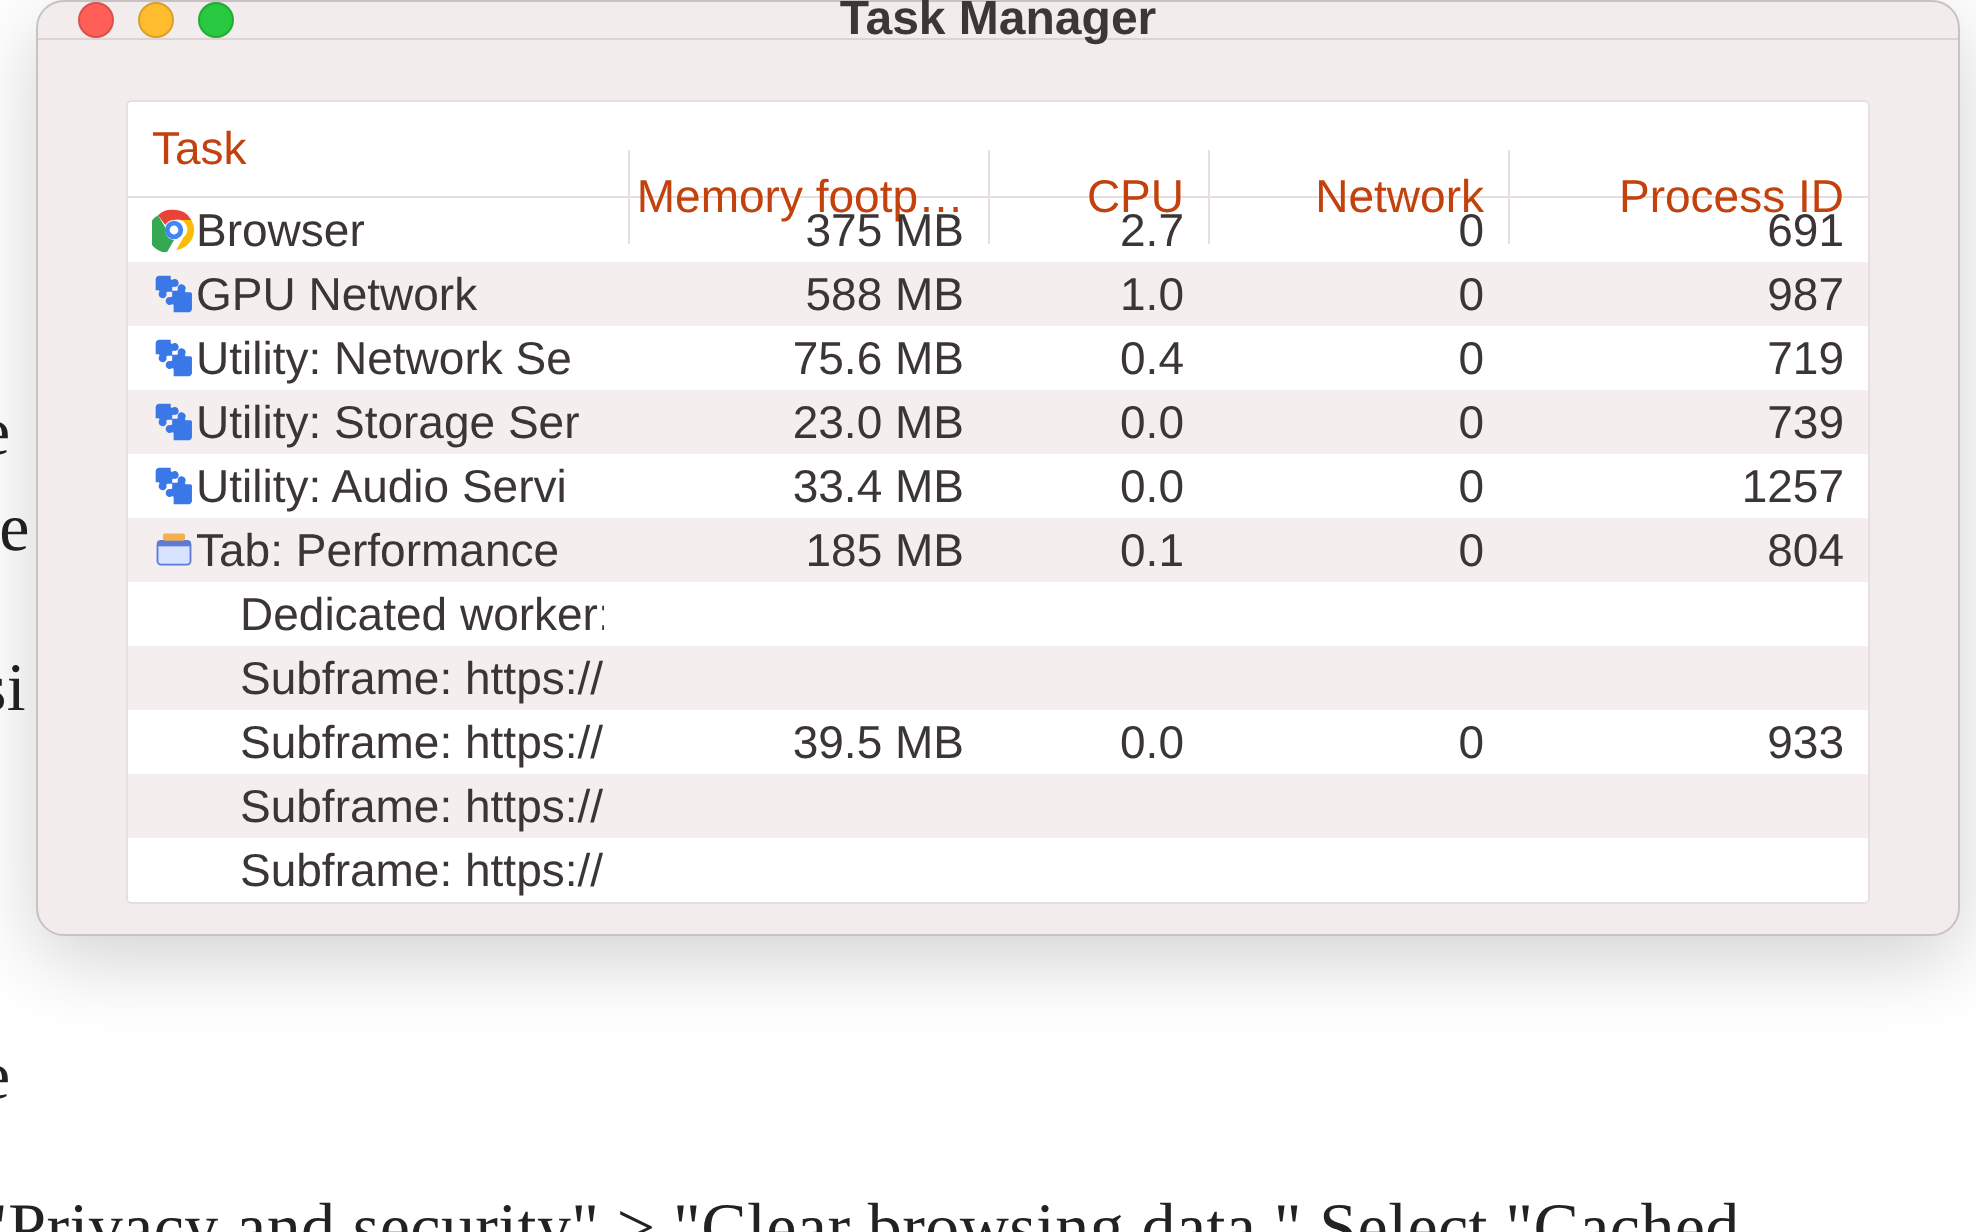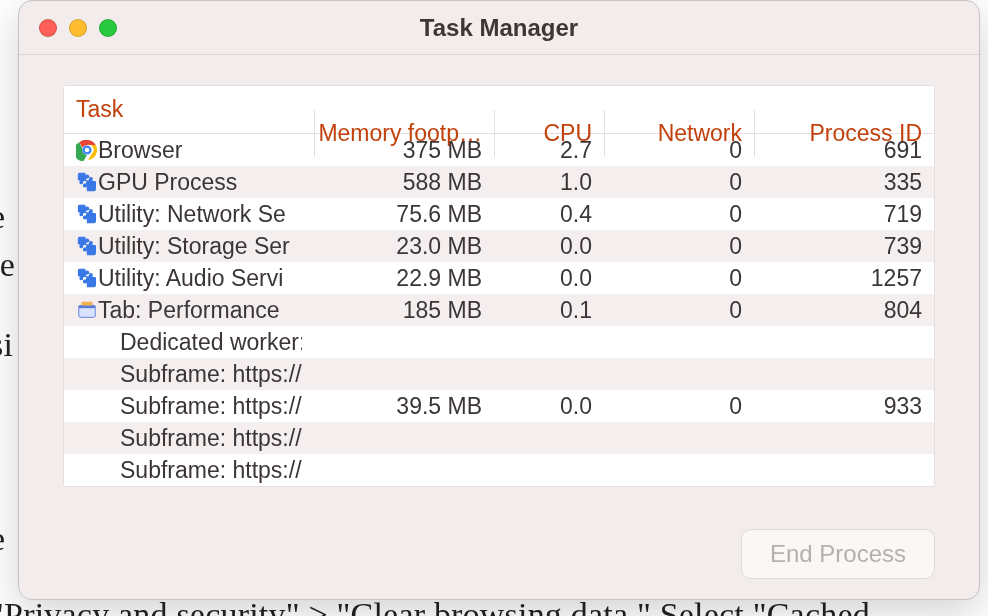--- a/index.html
+++ b/index.html
@@ -22,21 +22,21 @@
   .bg2 { top: 246px; }
   .bg3 { top: 326px; }
   .bg4 { top: 520px; }
   .bg5 { top: 596px; }
 
   .window {
     position: absolute;
     left: 18px;
     top: 0;
     width: 962px;
-    height: 600px;
+    height: 468px;
     background: #f3ecec;
     border: 1px solid #c9c2c2;
     border-radius: 14px;
     box-shadow: 0 12px 40px rgba(0,0,0,0.18);
     display: flex;
     flex-direction: column;
   }
   .titlebar {
     height: 54px;
     display: flex;
@@ -200,26 +200,26 @@
             <div class="cell num col-net">0</div>
             <div class="cell num col-pid">691</div>
           </div>
           <div class="row">
             <div class="cell task col-task">
               <span class="icon">
                 <svg viewBox="0 0 24 24" width="22" height="22">
                   <path fill="#3b78e7" d="M20 11h-1.5c-.4 0-.7-.5-.5-.9.4-.6.5-1.4.2-2.1-.4-1-1.5-1.5-2.5-1.3-1.2.3-1.9 1.5-1.6 2.7.1.4-.2.8-.6.8H11V8.7c0-.4.4-.7.8-.6 1.2.3 2.4-.4 2.7-1.6.2-1-.3-2.1-1.3-2.5-.7-.3-1.5-.2-2.1.2-.4.2-.9-.1-.9-.5V2H4c-1.1 0-2 .9-2 2v6h1.5c.4 0 .7.5.5.9-.4.6-.5 1.4-.2 2.1.4 1 1.5 1.5 2.5 1.3 1.2-.3 1.9-1.5 1.6-2.7-.1-.4.2-.8.6-.8H11v2.3c0 .4-.4.7-.8.6-1.2-.3-2.4.4-2.7 1.6-.2 1 .3 2.1 1.3 2.5.7.3 1.5.2 2.1-.2.4-.2.9.1.9.5V22h8c1.1 0 2-.9 2-2v-8c0-.6-.4-1-1-1z"></path>
                 </svg>
               </span>
-              <span class="task-label">GPU Process</span>
+              <span class="task-label">GPU Network</span>
             </div>
             <div class="cell num col-mem">588 MB</div>
             <div class="cell num col-cpu">1.0</div>
             <div class="cell num col-net">0</div>
-            <div class="cell num col-pid">335</div>
+            <div class="cell num col-pid">987</div>
           </div>
           <div class="row">
             <div class="cell task col-task">
               <span class="icon">
                 <svg viewBox="0 0 24 24" width="22" height="22">
                   <path fill="#3b78e7" d="M20 11h-1.5c-.4 0-.7-.5-.5-.9.4-.6.5-1.4.2-2.1-.4-1-1.5-1.5-2.5-1.3-1.2.3-1.9 1.5-1.6 2.7.1.4-.2.8-.6.8H11V8.7c0-.4.4-.7.8-.6 1.2.3 2.4-.4 2.7-1.6.2-1-.3-2.1-1.3-2.5-.7-.3-1.5-.2-2.1.2-.4.2-.9-.1-.9-.5V2H4c-1.1 0-2 .9-2 2v6h1.5c.4 0 .7.5.5.9-.4.6-.5 1.4-.2 2.1.4 1 1.5 1.5 2.5 1.3 1.2-.3 1.9-1.5 1.6-2.7-.1-.4.2-.8.6-.8H11v2.3c0 .4-.4.7-.8.6-1.2-.3-2.4.4-2.7 1.6-.2 1 .3 2.1 1.3 2.5.7.3 1.5.2 2.1-.2.4-.2.9.1.9.5V22h8c1.1 0 2-.9 2-2v-8c0-.6-.4-1-1-1z"></path>
                 </svg>
               </span>
               <span class="task-label">Utility: Network Se</span>
             </div>
@@ -244,21 +244,21 @@
           </div>
           <div class="row">
             <div class="cell task col-task">
               <span class="icon">
                 <svg viewBox="0 0 24 24" width="22" height="22">
                   <path fill="#3b78e7" d="M20 11h-1.5c-.4 0-.7-.5-.5-.9.4-.6.5-1.4.2-2.1-.4-1-1.5-1.5-2.5-1.3-1.2.3-1.9 1.5-1.6 2.7.1.4-.2.8-.6.8H11V8.7c0-.4.4-.7.8-.6 1.2.3 2.4-.4 2.7-1.6.2-1-.3-2.1-1.3-2.5-.7-.3-1.5-.2-2.1.2-.4.2-.9-.1-.9-.5V2H4c-1.1 0-2 .9-2 2v6h1.5c.4 0 .7.5.5.9-.4.6-.5 1.4-.2 2.1.4 1 1.5 1.5 2.5 1.3 1.2-.3 1.9-1.5 1.6-2.7-.1-.4.2-.8.6-.8H11v2.3c0 .4-.4.7-.8.6-1.2-.3-2.4.4-2.7 1.6-.2 1 .3 2.1 1.3 2.5.7.3 1.5.2 2.1-.2.4-.2.9.1.9.5V22h8c1.1 0 2-.9 2-2v-8c0-.6-.4-1-1-1z"></path>
                 </svg>
               </span>
               <span class="task-label">Utility: Audio Servi</span>
             </div>
-            <div class="cell num col-mem">22.9 MB</div>
+            <div class="cell num col-mem">33.4 MB</div>
             <div class="cell num col-cpu">0.0</div>
             <div class="cell num col-net">0</div>
             <div class="cell num col-pid">1257</div>
           </div>
           <div class="row">
             <div class="cell task col-task">
               <span class="icon">
                 <svg viewBox="0 0 24 24" width="22" height="22">
                   <rect x="3" y="7" width="18" height="13" rx="2" fill="#d9e2ff" stroke="#5a7bd6" stroke-width="1"></rect>
                   <rect x="3" y="7" width="18" height="3" fill="#5a7bd6"></rect>
@@ -323,17 +323,14 @@
               <span class="task-label">Subframe: https://a</span>
             </div>
             <div class="cell num col-mem"></div>
             <div class="cell num col-cpu"></div>
             <div class="cell num col-net"></div>
             <div class="cell num col-pid"></div>
           </div>
         </div>
     </div>
 
-    <div class="footer">
-      <button class="end-btn" disabled="">End Process</button>
-    </div>
   </div>
 </div>
 
 </body></html>

